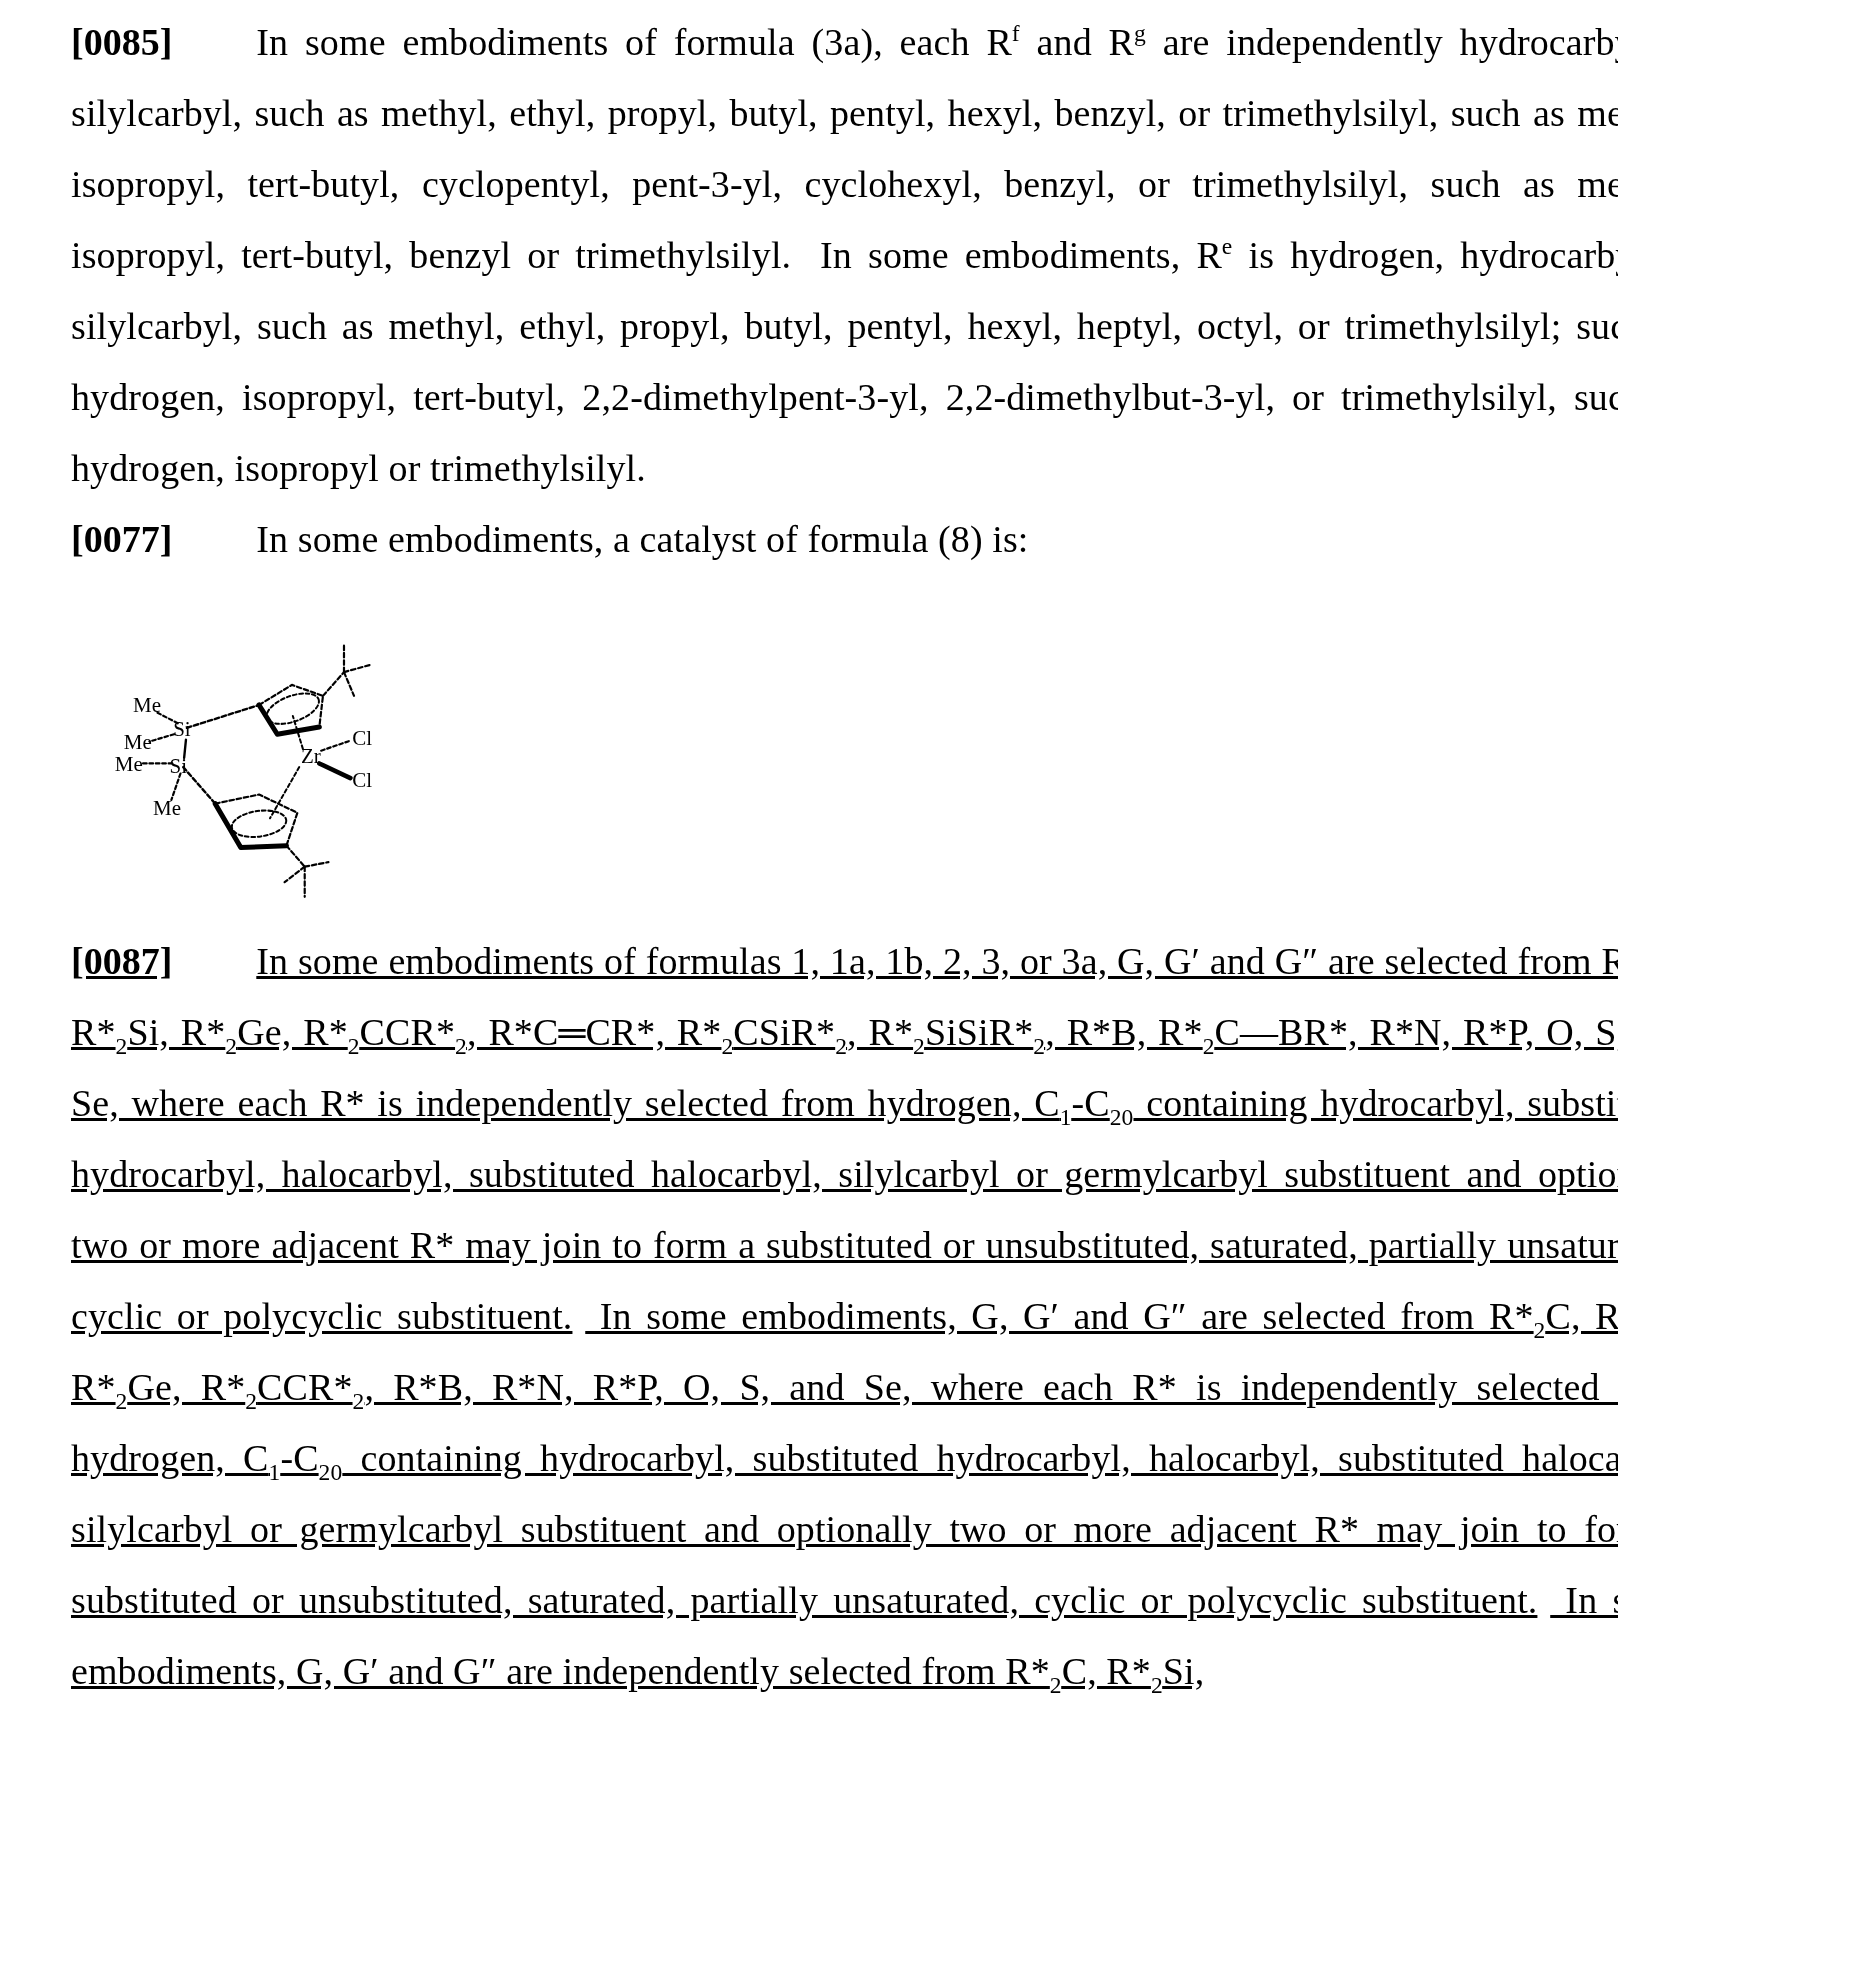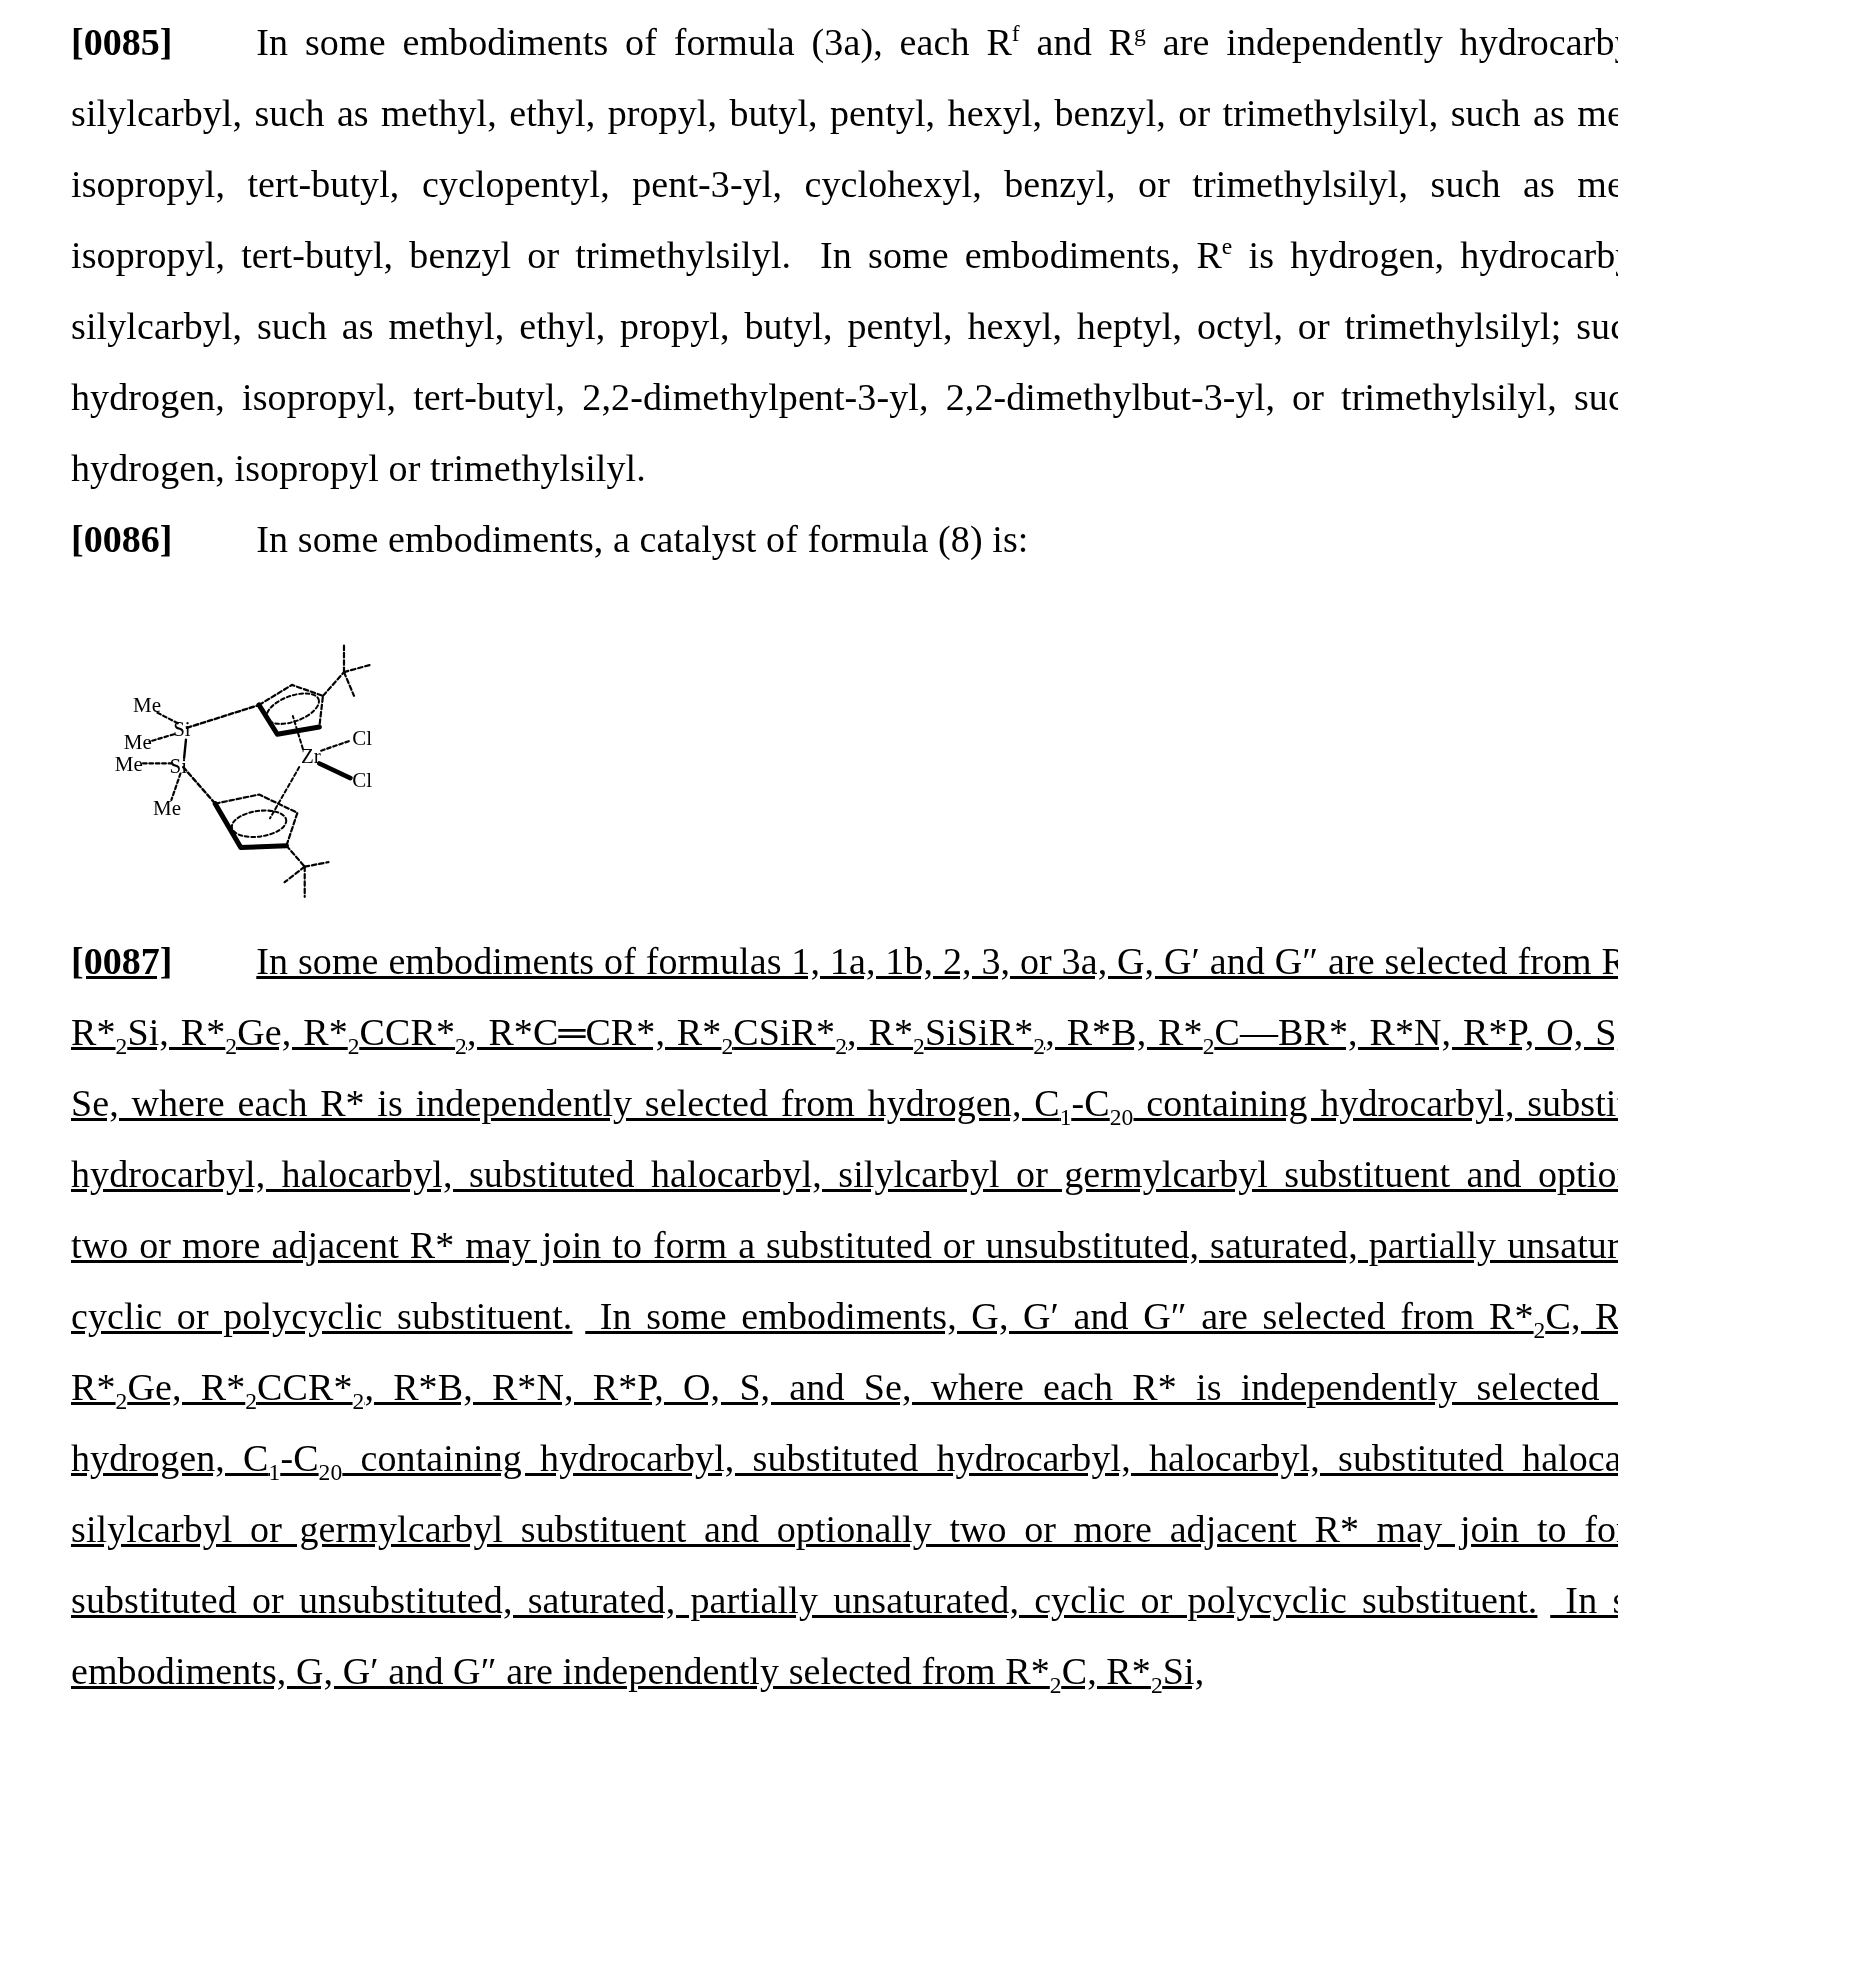--- a/index.html
+++ b/index.html
@@ -84,21 +84,21 @@
 <body>
 
 <div class="page">
   <div class="col">
 
     <p class="para" style="padding-top:7.3px;">
       <span class="pnum">[0085]</span><span class="indent"></span><span>In some embodiments of formula (3a), each R<sup class="sm">f</sup> and R<sup class="sm">g</sup> are independently hydrocarbyl or silylcarbyl, such as methyl, ethyl, propyl, butyl, pentyl, hexyl, benzyl, or trimethylsilyl, such as methyl, isopropyl, tert-butyl, cyclopentyl, pent-3-yl, cyclohexyl, benzyl, or trimethylsilyl, such as methyl, isopropyl, tert-butyl, benzyl or trimethylsilyl.<span class="nbsp-gap"></span> In some embodiments, R<sup class="sm">e</sup> is hydrogen, hydrocarbyl or silylcarbyl, such as methyl, ethyl, propyl, butyl, pentyl, hexyl, heptyl, octyl, or trimethylsilyl; such as hydrogen, isopropyl, tert-butyl, 2,2-dimethylpent-3-yl, 2,2-dimethylbut-3-yl, or trimethylsilyl, such as hydrogen, isopropyl or trimethylsilyl.</span>
     </p>
 
     <p class="para" style="text-align:left;">
-      <span class="pnum">[0086]</span><span class="indent"></span><span>In some embodiments, a catalyst of formula (8) is:</span>
+      <span class="pnum">[0077]</span><span class="indent"></span><span>In some embodiments, a catalyst of formula (8) is:</span>
     </p>
 
     <div class="spacer-fig"></div>
 
     <div class="figure">
       <div class="struct-wrap">
         <svg width="475" height="329" viewBox="0 0 520 360" xmlns="http://www.w3.org/2000/svg">
           <g stroke="#000" fill="none" stroke-linecap="round" stroke-linejoin="round">
 
             <path d="M196 128 L232 106 L266 118 L262 152 L216 160 Z" stroke-width="2.4" stroke-dasharray="5 3"></path>

